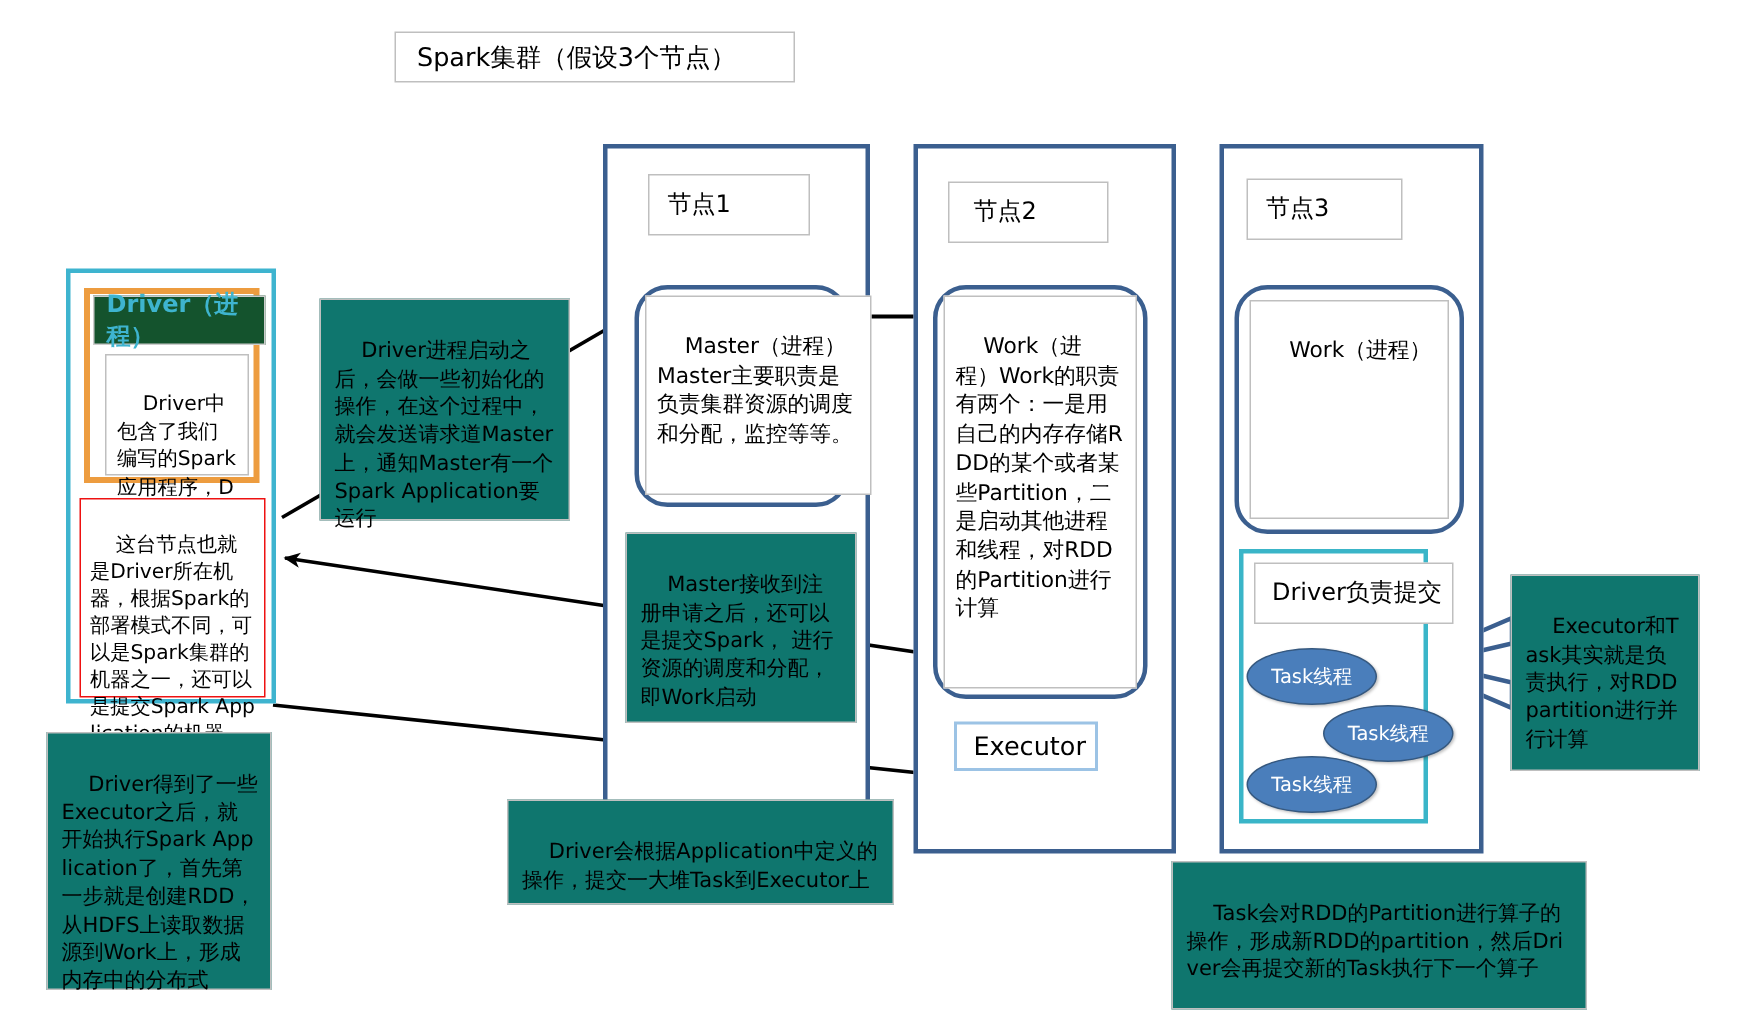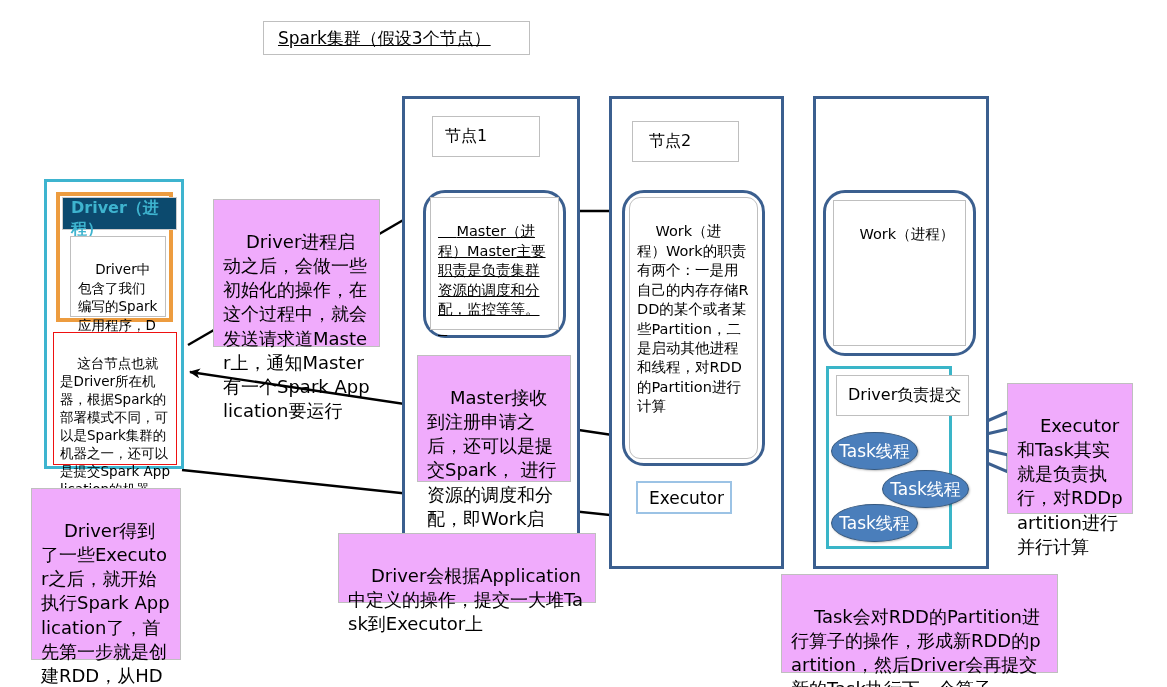--- a/index.html
+++ b/index.html
@@ -15,37 +15,36 @@
     width: 1167px;
     height: 687px;
     background: #ffffff;
     overflow: hidden;
   }
   .abs { position: absolute; box-sizing: border-box; }
 
   
   .note {
     border: 1px solid #bfbfbf;
-    background: #f0abfc;
-    color: #000000;
-    font-size: 18px;
+    background: #0f766e;
+    color: #000000;
+    font-size: 14px;
     line-height: 1.34;
     padding: 6px 8px 6px 9px;
     white-space: pre-wrap;
     word-break: break-all;
   }
   .title-box {
     border: 1px solid #bfbfbf;
     background: #ffffff;
     font-size: 17px;
     color: #000000;
     display: flex;
     align-items: center;
     padding-left: 14px;
-    text-decoration: underline;
   }
 
   
   .node {
     border: 3px solid #3b5f8f;
     background: #ffffff;
   }
   .node-label {
     border: 1px solid #bfbfbf;
     background: #ffffff;
@@ -77,25 +76,26 @@
   .driver-outer {
     border: 3px solid #3eb4cf;
     background: #ffffff;
   }
   .driver-inner {
     border: 4px solid #ed9c3f;
     background: #ffffff;
   }
   .driver-title {
     border: 1px solid #cccccc;
-    background: #0c4a6e;
+    background: #14532d;
     color: #3eb4cf;
     font-weight: bold;
     font-size: 16px;
     display: flex;
+    align-items: center;
     padding-left: 8px;
   }
   .driver-body {
     border: 1px solid #bfbfbf;
     background: #ffffff;
     font-size: 13.5px;
     line-height: 1.37;
     color: #000000;
     padding: 5px 7px;
     white-space: pre-wrap;
@@ -133,21 +133,21 @@
     color: #000000;
     display: flex;
     align-items: center;
     padding-left: 11px;
   }
   .task {
     border-radius: 50%;
     background: #4a7ebb;
     border: 1px solid #35587f;
     color: #ffffff;
-    font-size: 17px;
+    font-size: 13px;
     display: flex;
     align-items: center;
     justify-content: center;
     box-shadow: 1px 1px 2px rgba(0,0,0,0.25);
   }
 
   .edges { position: absolute; left: 0; top: 0; width: 1167px; height: 687px; pointer-events: none; }
 </style>
 </head>
 <body>
@@ -204,40 +204,43 @@
 
   <div class="abs note" style="left:31px; top:488px; width:150px; height:172px;">
     <span>Driver得到了一些Executor之后，就开始执行Spark Application了，首先第一步就是创建RDD，从HDFS上读取数据源到Work上，形成内存中的分布式</span>
   </div>
 
   <div class="abs node" style="left:402px; top:96px; width:178px; height:497px;"></div>
   <div class="abs node-label" style="left:432px; top:116px; width:108px; height:41px;">
     <span>节点1</span>
   </div>
   <div class="abs proc" style="left:423px; top:190px; width:143px; height:148px;"></div>
-  <div class="abs proc-inner" style="left:430px; top:197px; width:129px; height:133px;text-decoration:underline;">
+  <div class="abs proc-inner" style="left:430px; top:197px; width:151px; height:133px;">
     <span>Master（进程）</span><span>Master主要职责是负责集群资源的调度和分配，监控等等。</span>
   </div>
   <div class="abs note" style="left:417px; top:355px; width:154px; height:127px;">
     <span>Master接收到注册申请之后，还可以是提交Spark， 进行资源的调度和分配，即Work启动</span>
   </div>
 
   <div class="abs node" style="left:609px; top:96px; width:175px; height:473px;"></div>
   <div class="abs node-label" style="left:632px; top:121px; width:107px; height:41px;padding-left:16px;">
     <span>节点2</span>
   </div>
   <div class="abs proc" style="left:622px; top:190px; width:143px; height:276px;"></div>
-  <div class="abs proc-inner" style="left:629px; top:197px; width:129px; height:262px;border-radius:11px;">
+  <div class="abs proc-inner" style="left:629px; top:197px; width:129px; height:262px;">
     <span>Work（进程）</span><span>Work的职责有两个：一是用自己的内存存储RDD的某个或者某些Partition，二是启动其他进程和线程，对RDD的Partition进行计算</span>
   </div>
   <div class="abs executor-box" style="left:636px; top:481px; width:96px; height:33px;">
     <span>Executor</span>
   </div>
 
   <div class="abs node" style="left:813px; top:96px; width:176px; height:473px;"></div>
+  <div class="abs node-label" style="left:831px; top:119px; width:104px; height:41px;">
+    <span>节点3</span>
+  </div>
   <div class="abs proc" style="left:823px; top:190px; width:153px; height:166px;"></div>
   <div class="abs proc-inner" style="left:833px; top:200px; width:133px; height:146px;">
     <span>Work（进程）</span>
   </div>
 
   <div class="abs exec-proc-outer" style="left:826px; top:366px; width:126px; height:183px;"></div>
   <div class="abs exec-proc-label" style="left:836px; top:375px; width:133px; height:41px;">
     <span>Driver负责提交</span>
   </div>
   <div class="abs task" style="left:831px; top:432px; width:87px; height:38px;">

